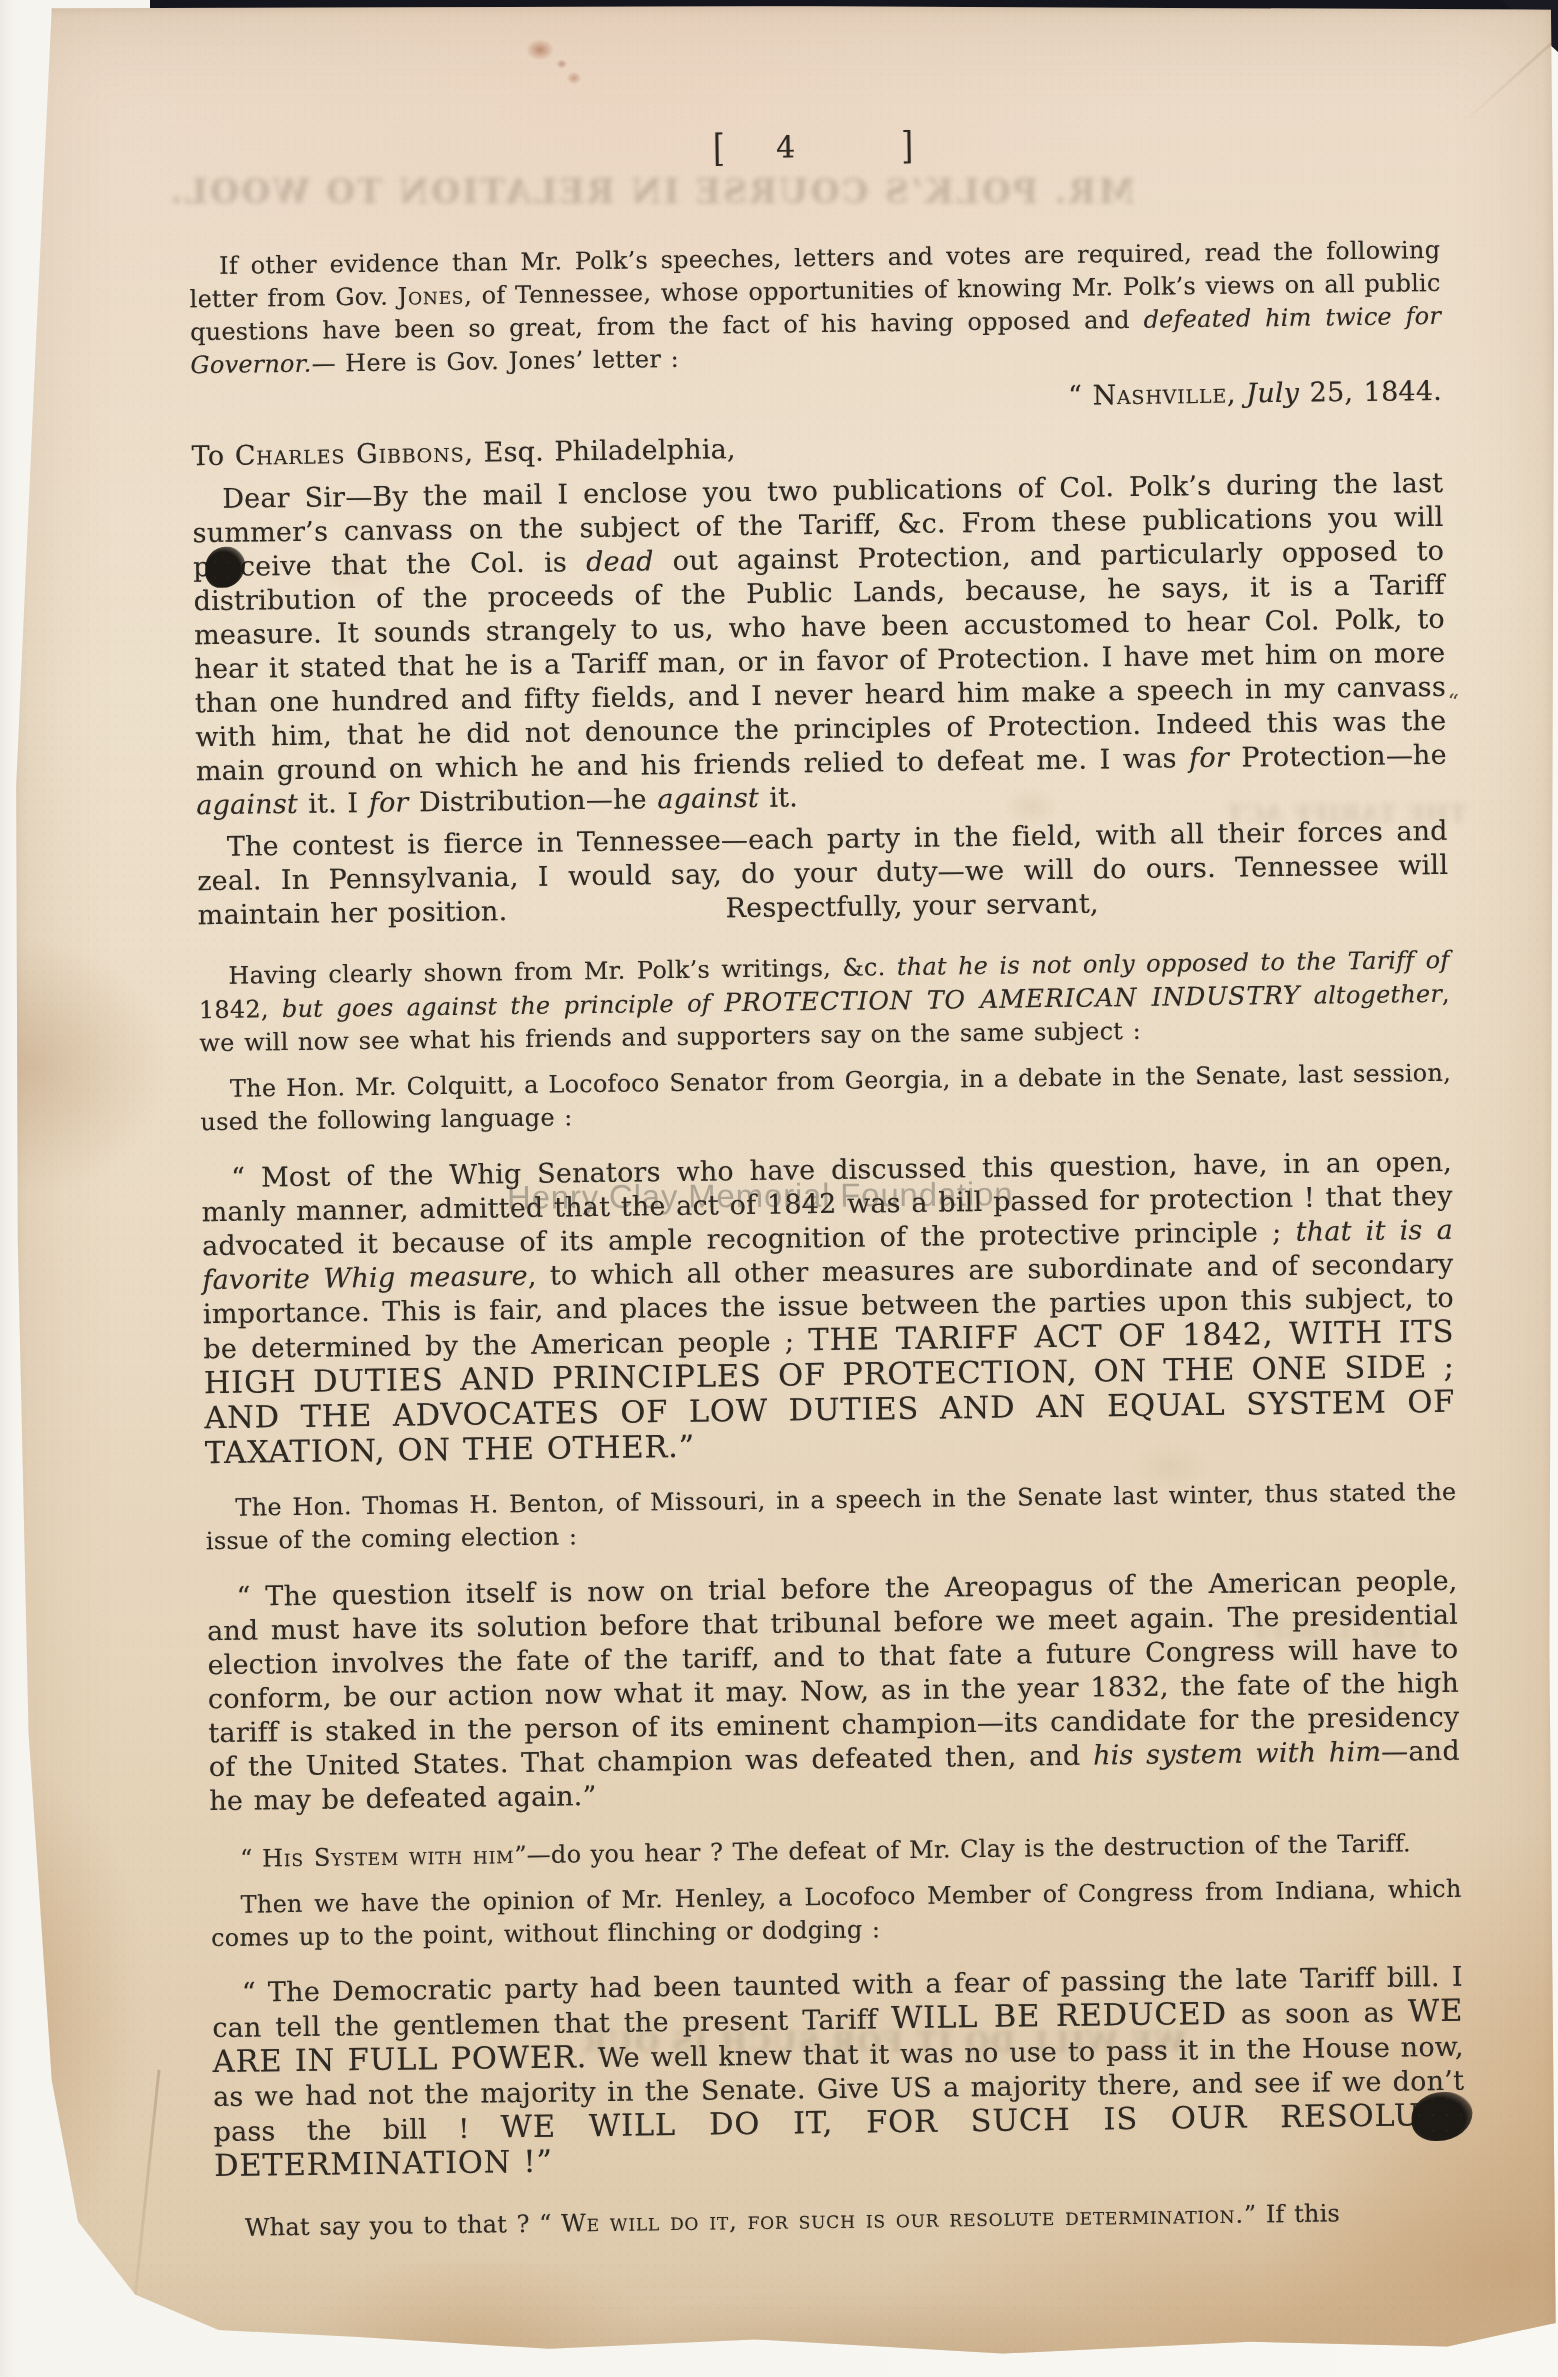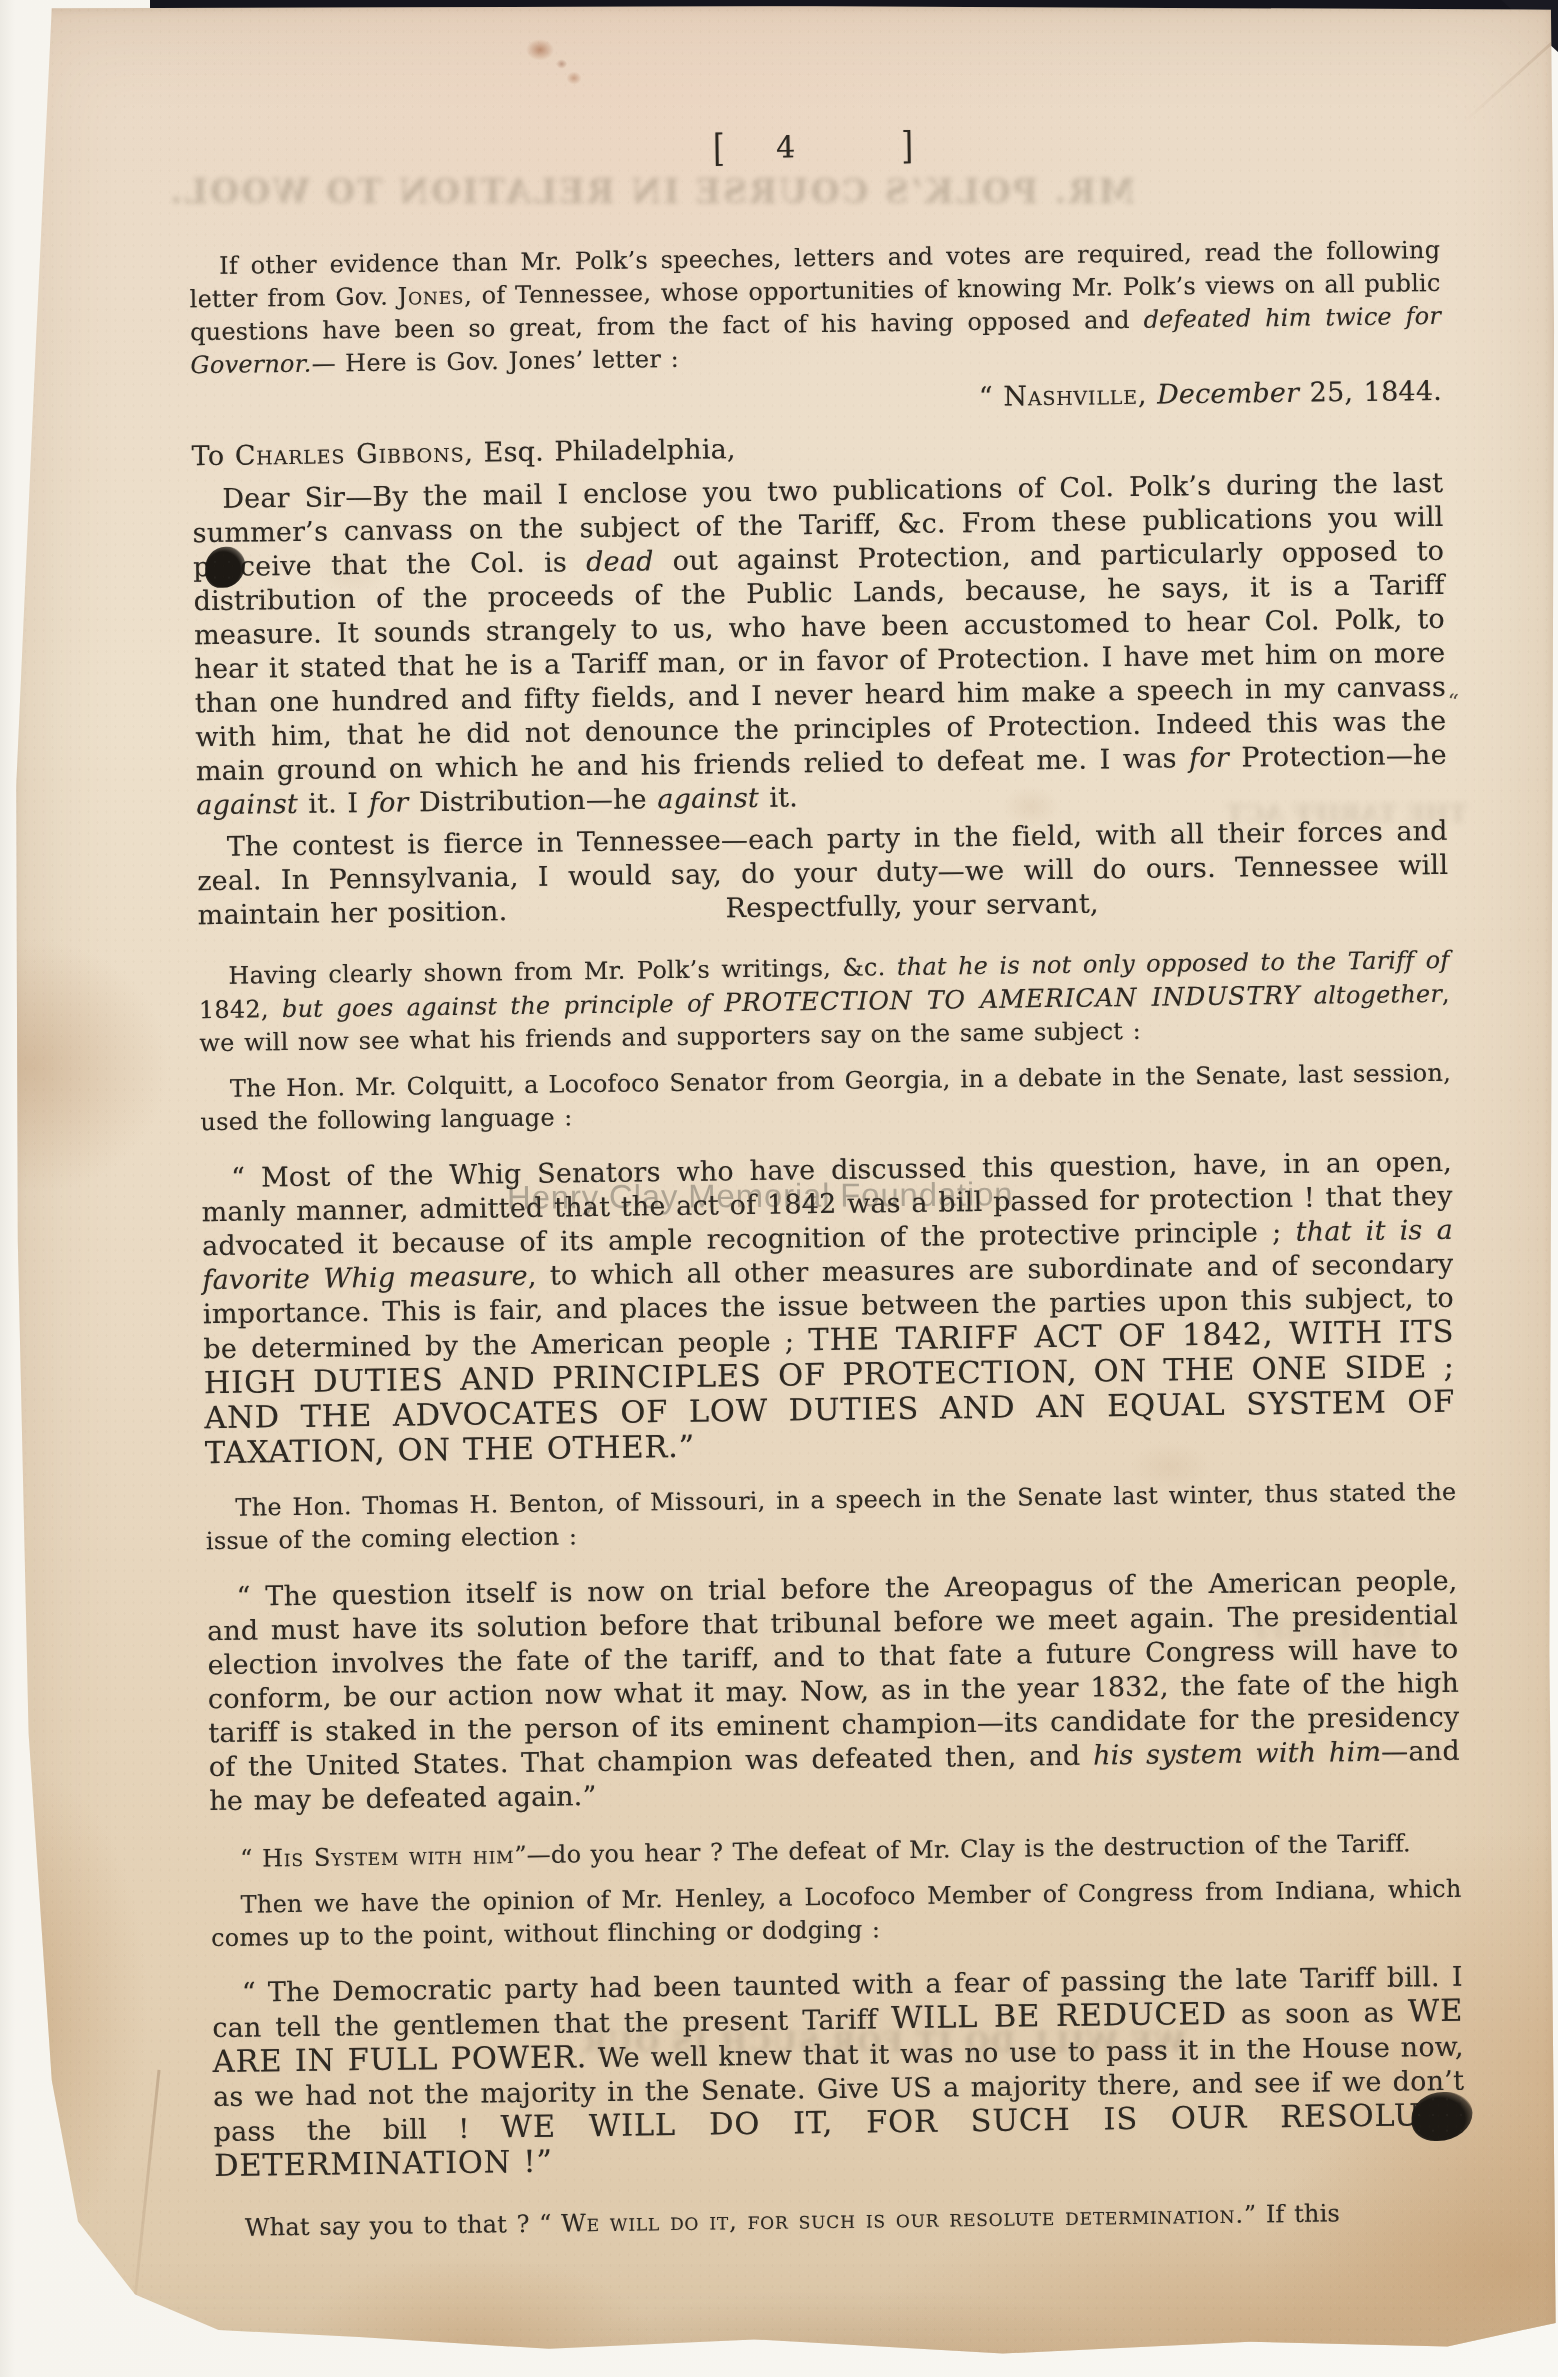--- a/index.html
+++ b/index.html
@@ -105,21 +105,21 @@
 
     <div class="pagehead">
       <span class="br br-l">[</span><span>4</span><span class="br br-r">]</span>
     </div>
 
     <p class="para-sm first">
       <span>If other evidence than Mr. Polk’s speeches, letters and votes are required, read the following letter from Gov. </span><span class="sc">Jones</span><span>, of Tennessee, whose opportunities of knowing Mr. Polk’s views on all public questions have been so great, from the fact of his having opposed and </span><span class="i">defeated him twice for Governor.</span><span>— Here is Gov. Jones’ letter :</span>
     </p>
 
     <div class="dateline">
-      <span>“ </span><span class="sc">Nashville</span><span>, </span><span class="i">December</span><span> 25, 1844.</span>
+      <span>“ </span><span class="sc">Nashville</span><span>, </span><span class="i">July</span><span> 25, 1844.</span>
     </div>
 
     <div class="salutation">
       <span>To </span><span class="sc">Charles Gibbons</span><span>, Esq. Philadelphia,</span>
     </div>
 
     <p class="para mt10">
       <span>Dear Sir—By the mail I enclose you two publications of Col. Polk’s during the last summer’s canvass on the subject of the Tariff, &amp;c.  From these publications you will p</span><span class="blot">er</span><span>ceive that the Col. is </span><span class="i">dead</span><span> out against Protection, and particularly opposed to distribution of the proceeds of the Public Lands, because, he says, it is a Tariff measure.  It sounds strangely to us, who have been accustomed to hear Col. Polk, to hear it stated that he is a Tariff man, or in favor of Protection.  I have met him on more than one hundred and fifty fields, and I never heard him make a speech in my canvass with him, that he did not denounce the principles of Protection.  Indeed this was the main ground on which he and his friends relied to defeat me.  I was </span><span class="i">for</span><span> Protection—he </span><span class="i">against</span><span> it.  I </span><span class="i">for</span><span> Distribution—he </span><span class="i">against</span><span> it.</span>
     </p>
 

